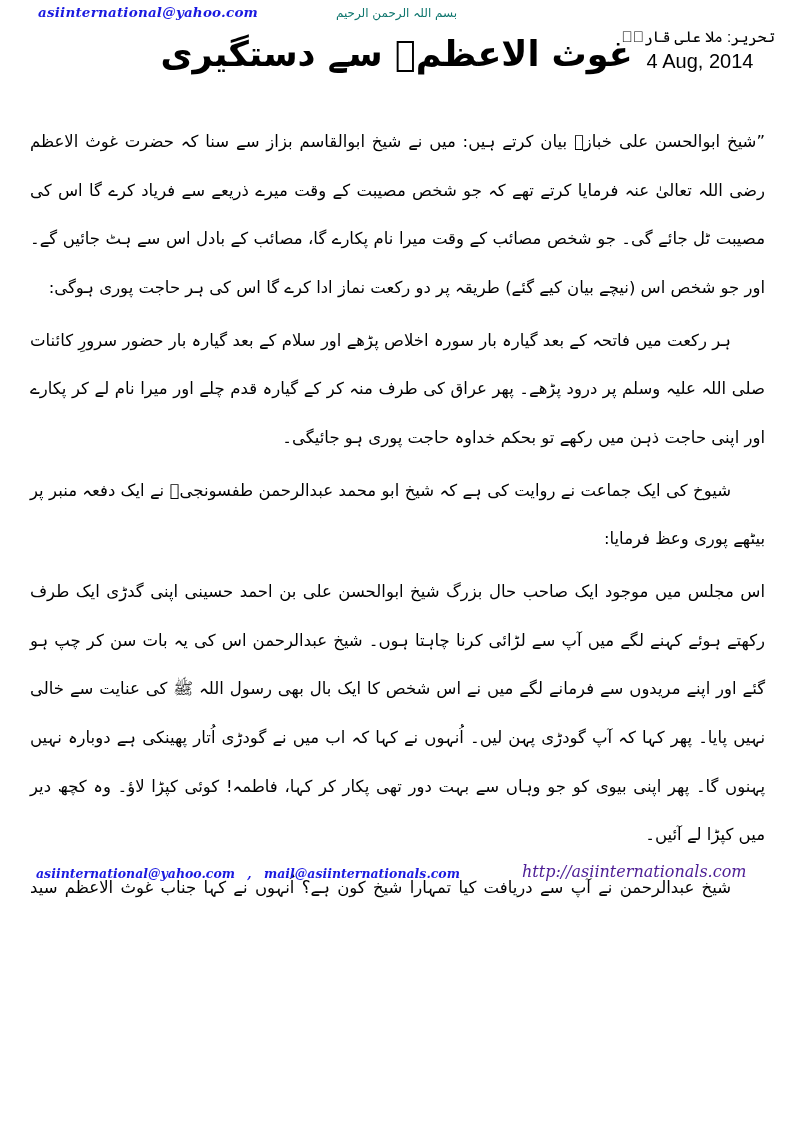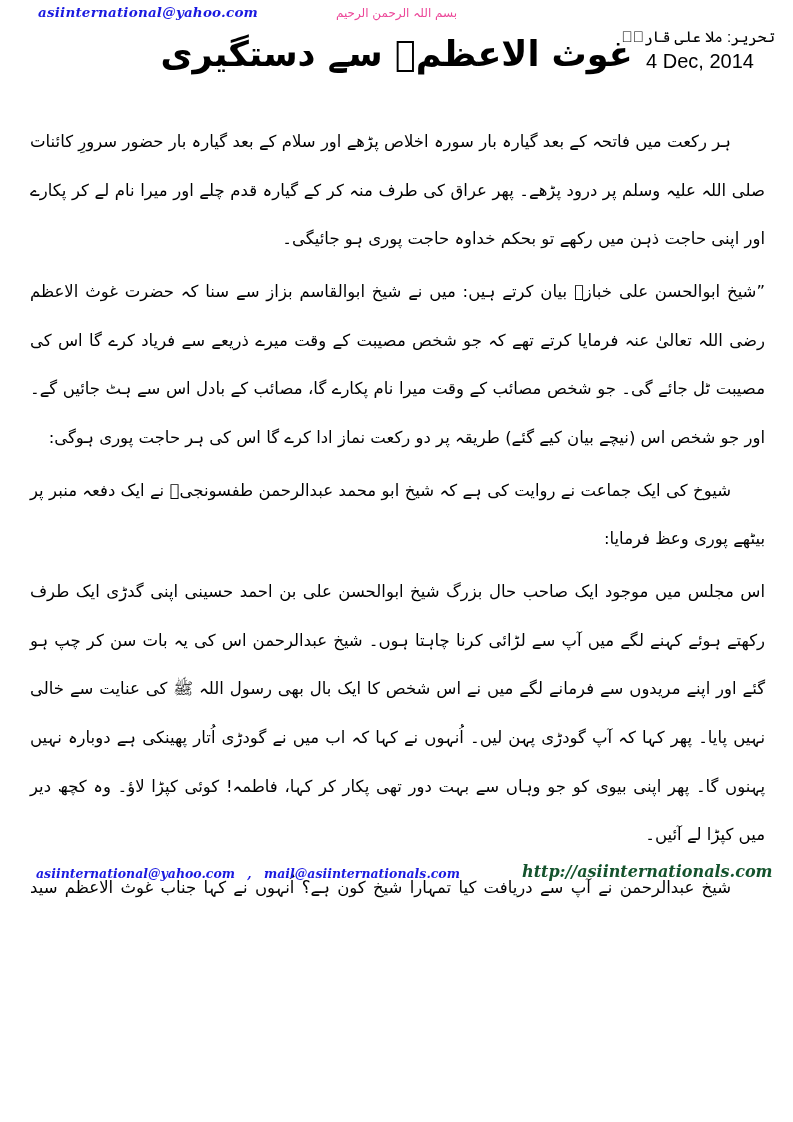--- a/index.html
+++ b/index.html
@@ -36,21 +36,21 @@
     white-space: nowrap;
   }
   .hdr-bismillah {
     position: absolute;
     top: 6px;
     left: 0;
     right: 0;
     text-align: center;
     font-family: "DejaVu Sans", sans-serif;
     font-size: 12px;
-    color: #ec4899;
+    color: #0f766e;
     direction: rtl;
   }
   .hdr-title {
     position: absolute;
     top: 33px;
     left: 0;
     right: 0;
     text-align: center;
     font-family: "DejaVu Sans", sans-serif;
     font-size: 35px;
@@ -143,49 +143,49 @@
     display: inline-block;
     padding: 0 8px;
     color: #1a1ae0;
   }
   .ft-right {
     position: absolute;
     left: 522px;
     top: 0px;
     font-family: "DejaVu Serif", "Liberation Serif", serif;
     font-style: italic;
-    font-weight: bold;
+    font-weight: normal;
     font-size: 16px;
-    color: #14532d;
+    color: #4c1d95;
     white-space: nowrap;
   }
 </style>
 </head>
 <body>
 
 <div class="page">
 
   <div class="header">
     <div class="hdr-email">asiinternational@yahoo.com</div>
 
     <div class="hdr-bismillah">بسم اللہ الرحمن الرحیم</div>
 
     <div class="hdr-title">غوث الاعظمؒ سے دستگیری</div>
 
     <div class="hdr-right">
       <div class="hdr-author">تحریر:  ملا علی قاریؒ</div>
-      <div class="hdr-date">4 Dec, 2014</div>
+      <div class="hdr-date">4 Aug, 2014</div>
     </div>
   </div>
 
   <div class="body">
 
+    <p class="para">”شیخ ابوالحسن علی خبازؒ بیان کرتے ہیں: میں نے شیخ ابوالقاسم بزاز سے سنا کہ حضرت غوث الاعظم رضی اللہ تعالیٰ عنہ فرمایا کرتے تھے کہ جو شخص مصیبت کے وقت میرے ذریعے سے فریاد کرے گا اس کی مصیبت ٹل جائے گی۔ جو شخص مصائب کے وقت میرا نام پکارے گا، مصائب کے بادل اس سے ہٹ جائیں گے۔ اور جو شخص اس (نیچے بیان کیے گئے) طریقہ پر دو رکعت نماز ادا کرے گا اس کی ہر حاجت پوری ہوگی:</p>
+
     <p class="para indent">ہر رکعت میں فاتحہ کے بعد گیارہ بار سورہ اخلاص پڑھے اور سلام کے بعد گیارہ بار حضور سرورِ کائنات صلی اللہ علیہ وسلم پر درود پڑھے۔ پھر عراق کی طرف منہ کر کے گیارہ قدم چلے اور میرا نام لے کر پکارے اور اپنی حاجت ذہن میں رکھے تو بحکم خداوہ حاجت پوری ہو جائیگی۔</p>
-
-    <p class="para">”شیخ ابوالحسن علی خبازؒ بیان کرتے ہیں: میں نے شیخ ابوالقاسم بزاز سے سنا کہ حضرت غوث الاعظم رضی اللہ تعالیٰ عنہ فرمایا کرتے تھے کہ جو شخص مصیبت کے وقت میرے ذریعے سے فریاد کرے گا اس کی مصیبت ٹل جائے گی۔ جو شخص مصائب کے وقت میرا نام پکارے گا، مصائب کے بادل اس سے ہٹ جائیں گے۔ اور جو شخص اس (نیچے بیان کیے گئے) طریقہ پر دو رکعت نماز ادا کرے گا اس کی ہر حاجت پوری ہوگی:</p>
 
     <p class="para indent">شیوخ کی ایک جماعت نے روایت کی ہے کہ شیخ ابو محمد عبدالرحمن طفسونجیؒ نے ایک دفعہ منبر پر بیٹھے پوری وعظ فرمایا:</p>
 
 
     <p class="para">اس مجلس میں موجود ایک صاحب حال بزرگ شیخ ابوالحسن علی بن احمد حسینی اپنی گدڑی ایک طرف رکھتے ہوئے کہنے لگے میں آپ سے لڑائی کرنا چاہتا ہوں۔ شیخ عبدالرحمن اس کی یہ بات سن کر چپ ہو گئے اور اپنے مریدوں سے فرمانے لگے میں نے اس شخص کا ایک بال بھی رسول اللہ ﷺ کی عنایت سے خالی نہیں پایا۔ پھر کہا کہ آپ گودڑی پہن لیں۔ اُنہوں نے کہا کہ اب میں نے گودڑی اُتار پھینکی ہے دوبارہ نہیں پہنوں گا۔ پھر اپنی بیوی کو جو وہاں سے بہت دور تھی پکار کر کہا، فاطمہ! کوئی کپڑا لاؤ۔ وہ کچھ دیر میں کپڑا لے آئیں۔</p>
 
     <p class="para indent">شیخ عبدالرحمن نے آپ سے دریافت کیا تمہارا شیخ کون ہے؟  اُنہوں نے کہا جناب غوث الاعظم سید عبدالقادر جیلانی ۔ بولے، عبدالقادر کے نام کو اس زمین پر تو بڑی شہرت ہے مگر میں اللہ کے دروازے پر ہمیشہ رہتا ہوں انہیں وہاں آتے جاتے نہیں دیکھتا حالانکہ مجھے وہاں چالیس سال ہو گئے ہیں۔</p>
 
     <p class="para indent">حضرت شیخ عبدالقادر جیلانیؒ نے اُسی وقت بغداد میں بیٹھے بیٹھے یہ بات سنی اور اپنے احباب میں سے عیاد و باب مظفر جمال او عثمان صریفینی کو کہا طفسونج کو جاؤ اور راستے میں تمہیں شیخ کے مریدوں کی ایک جماعت ملے گی اور انہیں ساتھ واپس لے جانا۔ شیخ کی خدمت میں میرا اسلام کہنا اور بتانا کہ آپ ابھی درکات میں ہیں۔ وہاں رہنے والا شخص اُسے کیسے دیکھ سکتا ہے جو خاص حضوری میں ہو۔ حضوری والا مخدرع والے کو نہیں دیکھ سکتا۔ اور میں مخدرع میں ہوں اور باب السر (چھپے ہوئے دروازے) سے</p>
 

